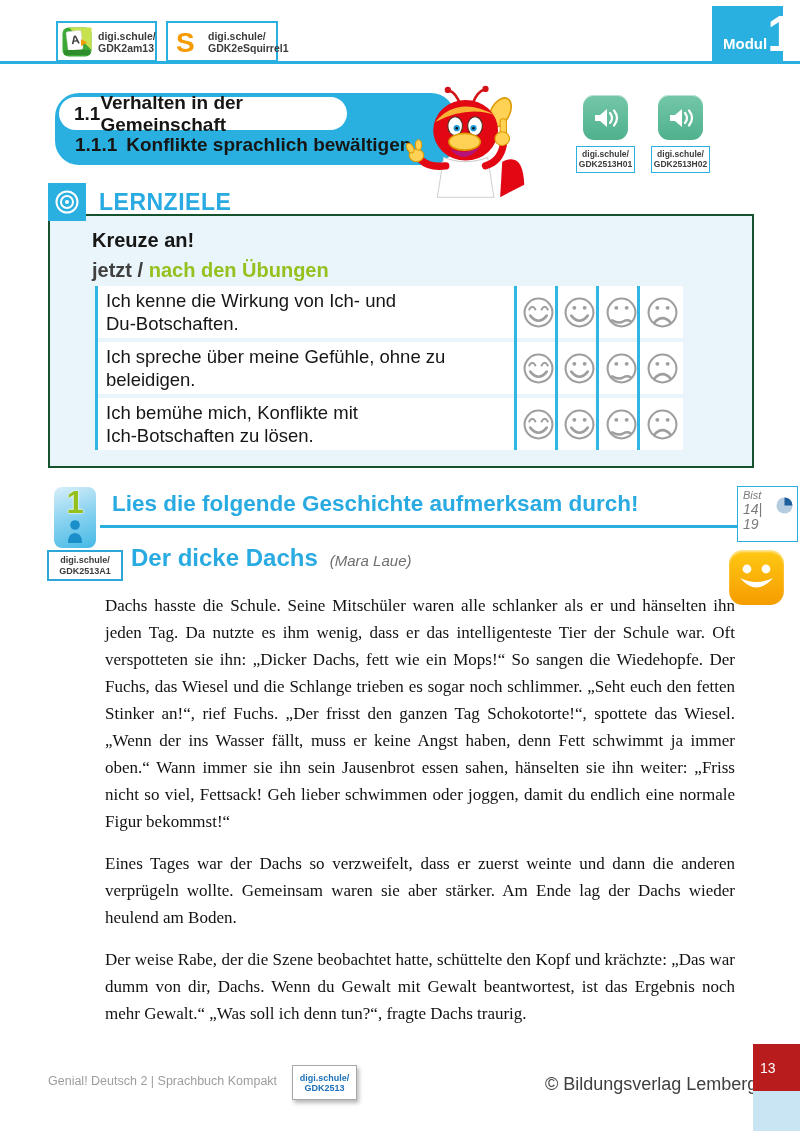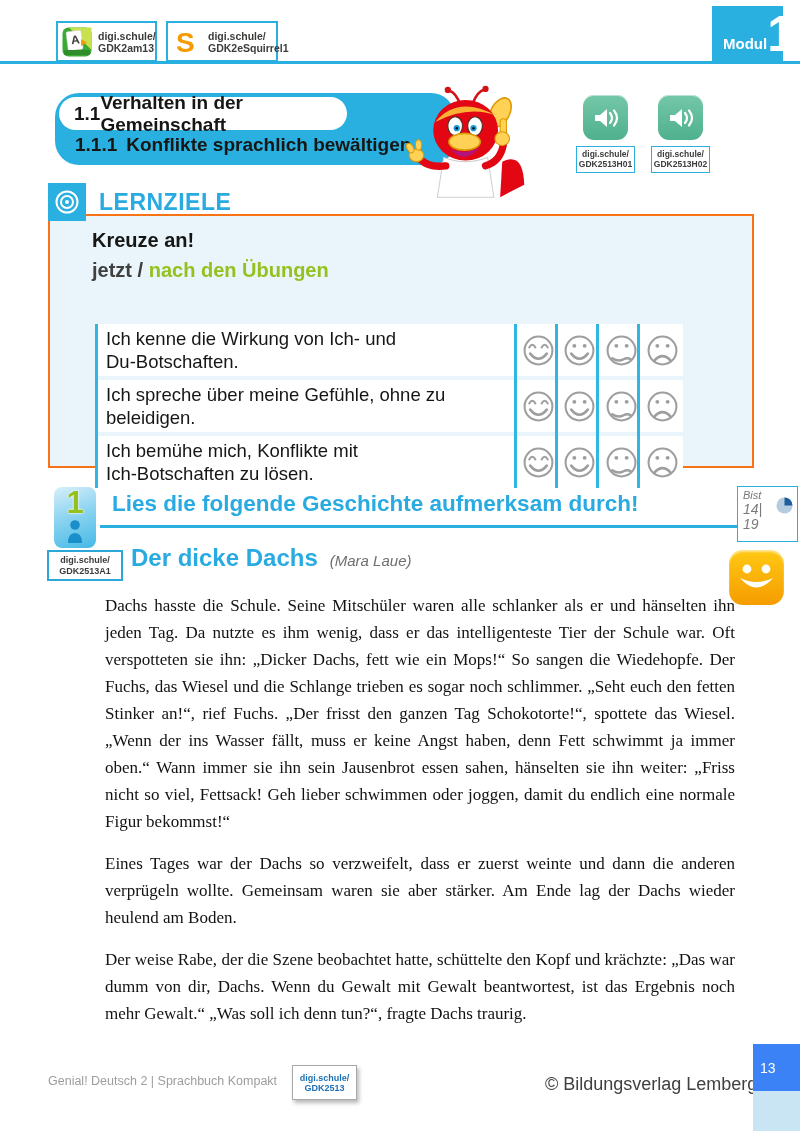--- a/index.html
+++ b/index.html
@@ -39,27 +39,27 @@
                box-sizing:border-box;display:flex;flex-direction:column;justify-content:center;text-align:center;
                font-size:8.5px;font-weight:bold;color:#3c3c3b;line-height:9.5px;}
   #alabel1{left:576px;} #alabel2{left:651px;}
 
   
   .lz-icon{position:absolute;left:48px;top:183px;width:38px;height:38px;background:#29b0e0;
            display:flex;align-items:center;justify-content:center;z-index:3;}
   .lz-title{position:absolute;left:99px;top:189px;font-size:23px;font-weight:bold;color:#29abe2;
             letter-spacing:.5px;z-index:3;}
   .lz-box{position:absolute;left:48px;top:214px;width:706px;height:254px;background:#e9f4fb;
-          border:2px solid #f97316;box-sizing:border-box;}
+          border:2px solid #14532d;box-sizing:border-box;}
   .lz-kreuze{position:absolute;left:42px;top:13px;font-size:20px;font-weight:bold;color:#161615;}
   .lz-legend{position:absolute;left:42px;top:43px;font-size:20px;font-weight:bold;}
   .lz-legend .now{color:#404040;} .lz-legend .sep{color:#3c3c3b;font-weight:bold;}
   .lz-legend .after{color:#95c11f;margin-top:48px;}
   .lz-table{position:absolute;left:45px;top:70px;width:588px;height:164px;
-            display:grid;grid-template-rows:1fr 1fr 1fr;row-gap:4px;margin-top:38px;}
+            display:grid;grid-template-rows:1fr 1fr 1fr;row-gap:4px;}
   .lz-row{background:#fff;position:relative;display:flex;align-items:center;}
   .lz-row-text{padding-left:11px;font-size:18.5px;line-height:23.5px;color:#161615;}
   .lz-vline{position:absolute;top:0;bottom:0;width:2.5px;background:#2fb6e3;z-index:2;}
   .lz-smileys{position:absolute;left:423px;top:0;bottom:0;width:165px;display:flex;}
   .sm-cell{width:41.25px;display:flex;align-items:center;justify-content:center;}
   .sm-cell svg{width:33px;height:33px;}
 
   
   .ex-badge{position:absolute;left:54px;top:487px;width:42px;height:61px;border-radius:8px;
             background:linear-gradient(160deg,#d8effa 0%,#8ed4f0 45%,#45b9e6 100%);
@@ -90,21 +90,21 @@
               text-align:justify;}
   .story-body p{margin:0 0 15px 0;}
 
   
   .footer-book{position:absolute;left:48px;top:1074px;font-size:12.5px;color:#9d9d9c;}
   .footer-qr{position:absolute;left:292px;top:1065px;width:63px;height:33px;background:#fff;
              border:1px solid #a9a9a9;box-shadow:2px 3px 4px rgba(0,0,0,.28);
              display:flex;flex-direction:column;justify-content:center;text-align:center;
              font-size:9px;font-weight:bold;color:#1d70b7;line-height:10px;}
   .footer-copy{position:absolute;left:545px;top:1074px;font-size:18px;color:#404040;}
-  .page-num-box{position:absolute;left:753px;top:1044px;width:47px;height:47px;background:#3b82f6;
+  .page-num-box{position:absolute;left:753px;top:1044px;width:47px;height:47px;background:#b91c1c;
                 color:#fff;font-size:14px;display:flex;align-items:center;padding-left:7px;box-sizing:border-box;}
   .page-num-strip{position:absolute;left:753px;top:1091px;width:47px;height:40px;background:#c9e5f4;}
 
   .hidden-defs{position:absolute;width:0;height:0;overflow:hidden;}
 </style>
 </head>
 <body>
 
 <svg class="hidden-defs" aria-hidden="true">
   <defs>

